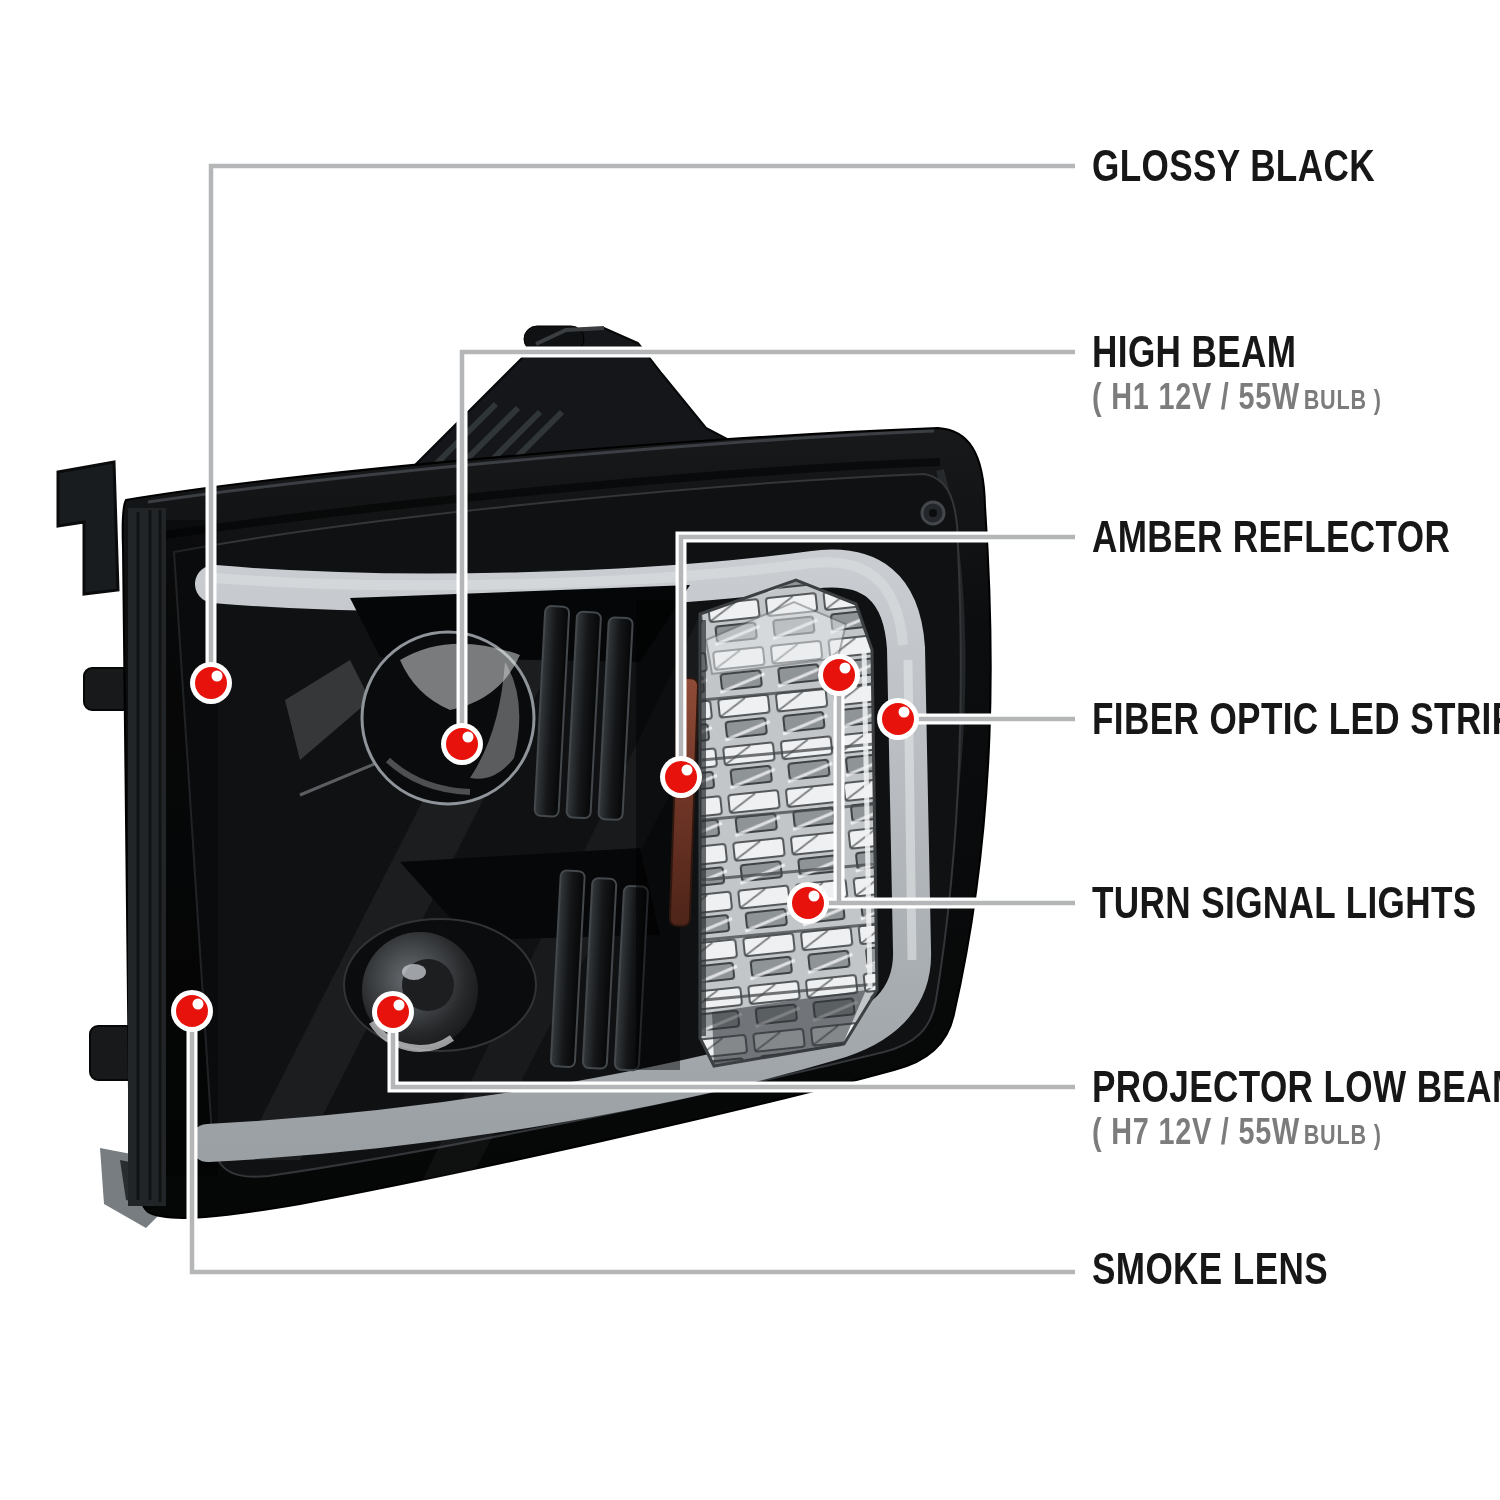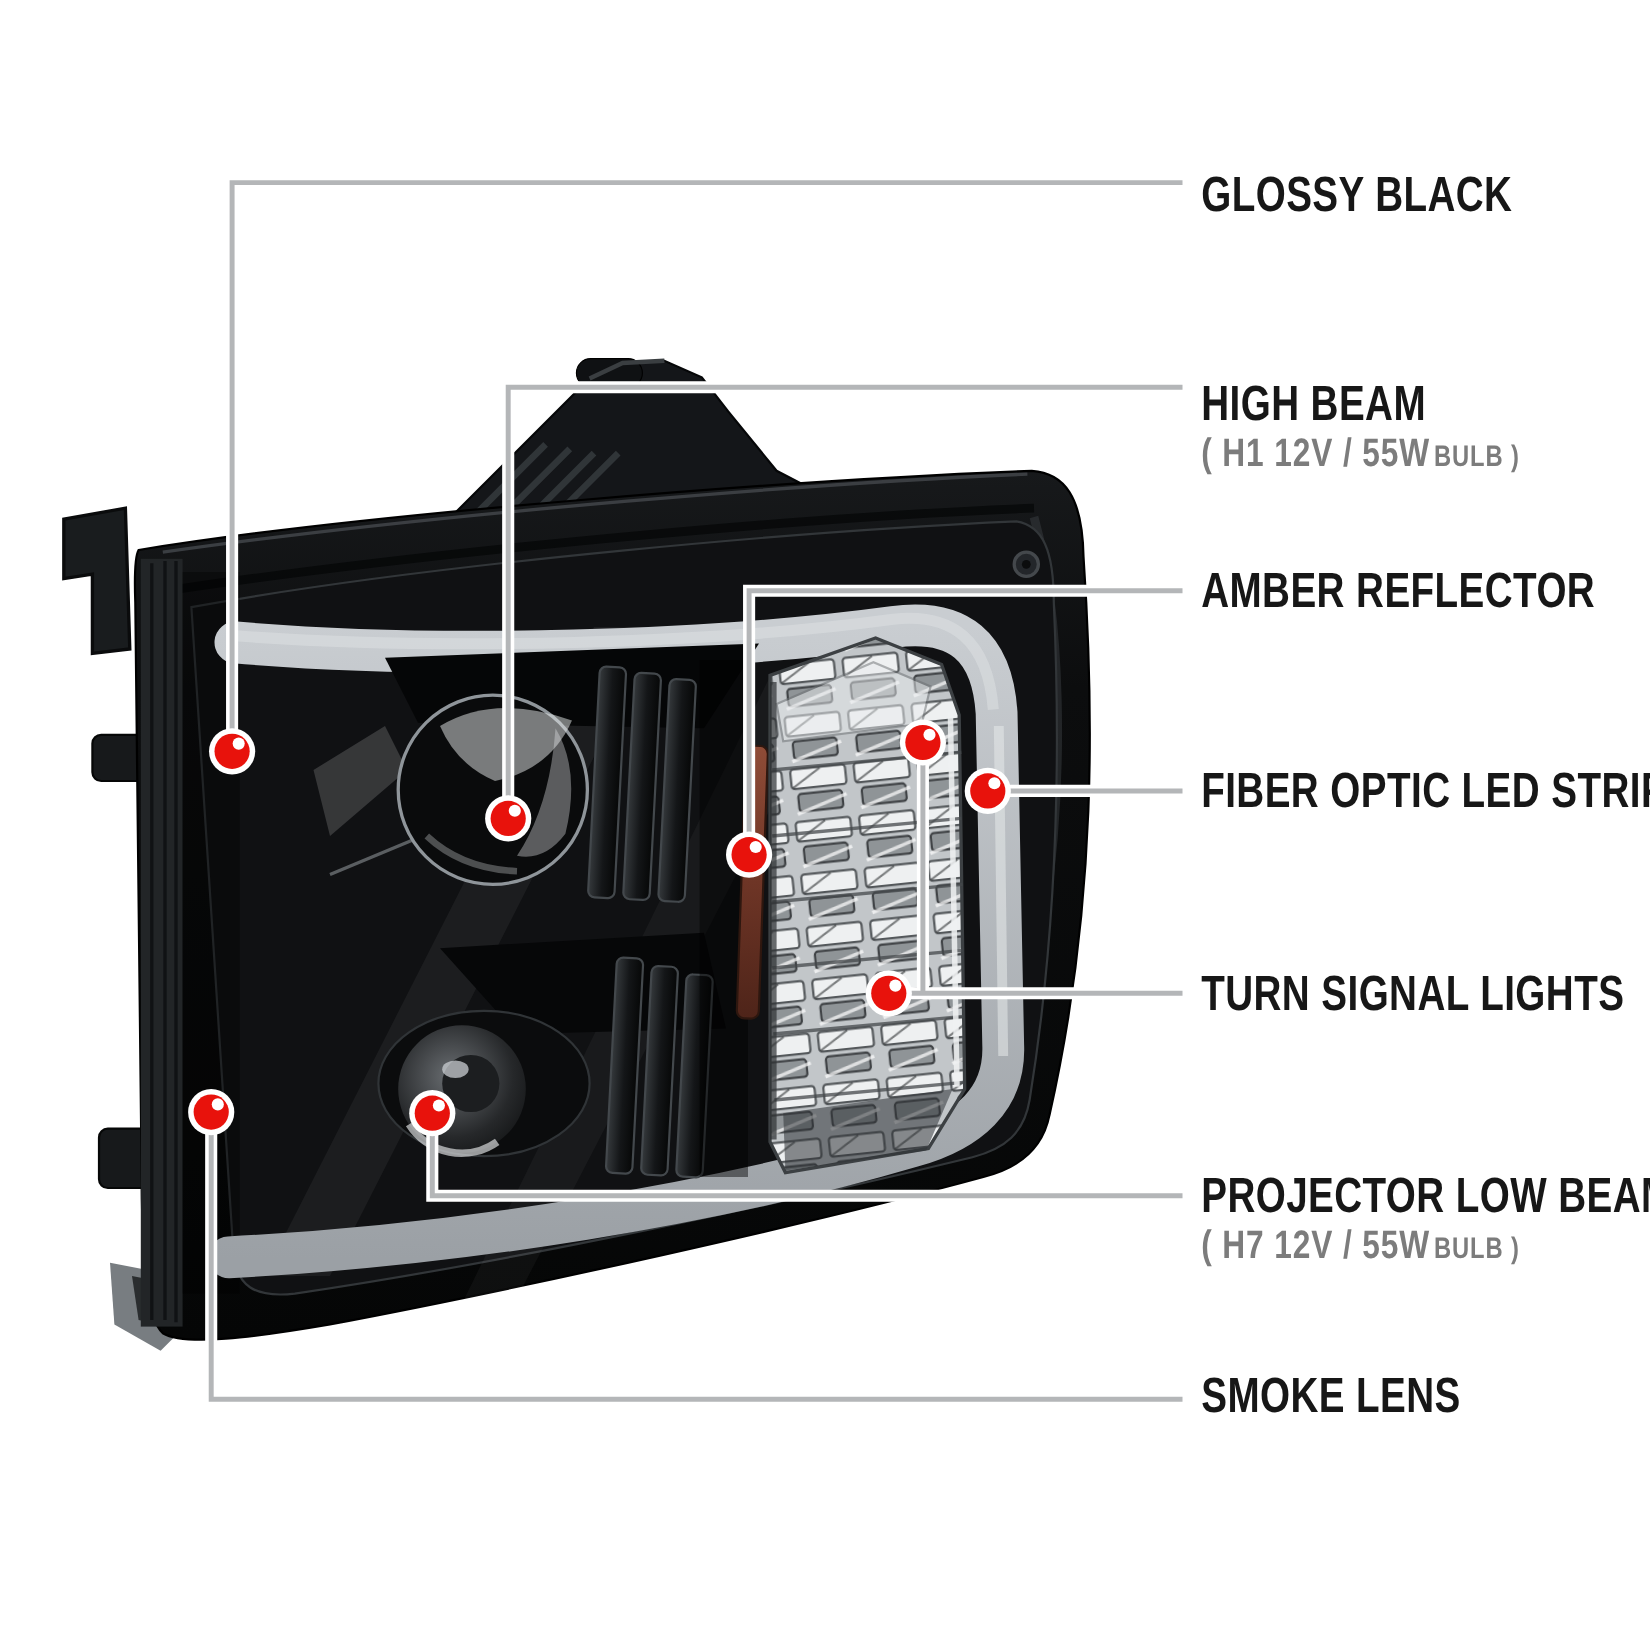--- a/index.html
+++ b/index.html
@@ -215,25 +215,25 @@
         <circle cx="399" cy="1005" r="5.5" fill="#ffffff"></circle>
       </g>
       <g>
         <circle cx="192" cy="1011" r="21" fill="#ffffff"></circle>
         <circle cx="192" cy="1011" r="16" fill="#e8120c"></circle>
         <circle cx="198" cy="1004" r="5.5" fill="#ffffff"></circle>
       </g>
     </g>
 </svg>
 
-<div class="callout" style="top:154px">
+<div class="callout" style="top:143px">
   <div class="callout-title">GLOSSY BLACK</div>
 </div>
 
-<div class="callout" style="top:344px">
+<div class="callout" style="top:329px">
   <div class="callout-title">HIGH BEAM</div>
   <div class="callout-sub">
     <span class="sub-spec">( H1  12V / 55W</span>
     <span class="sub-small">BULB )</span>
   </div>
 </div>
 
 <div class="callout" style="top:514px">
   <div class="callout-title">AMBER REFLECTOR</div>
 </div>

